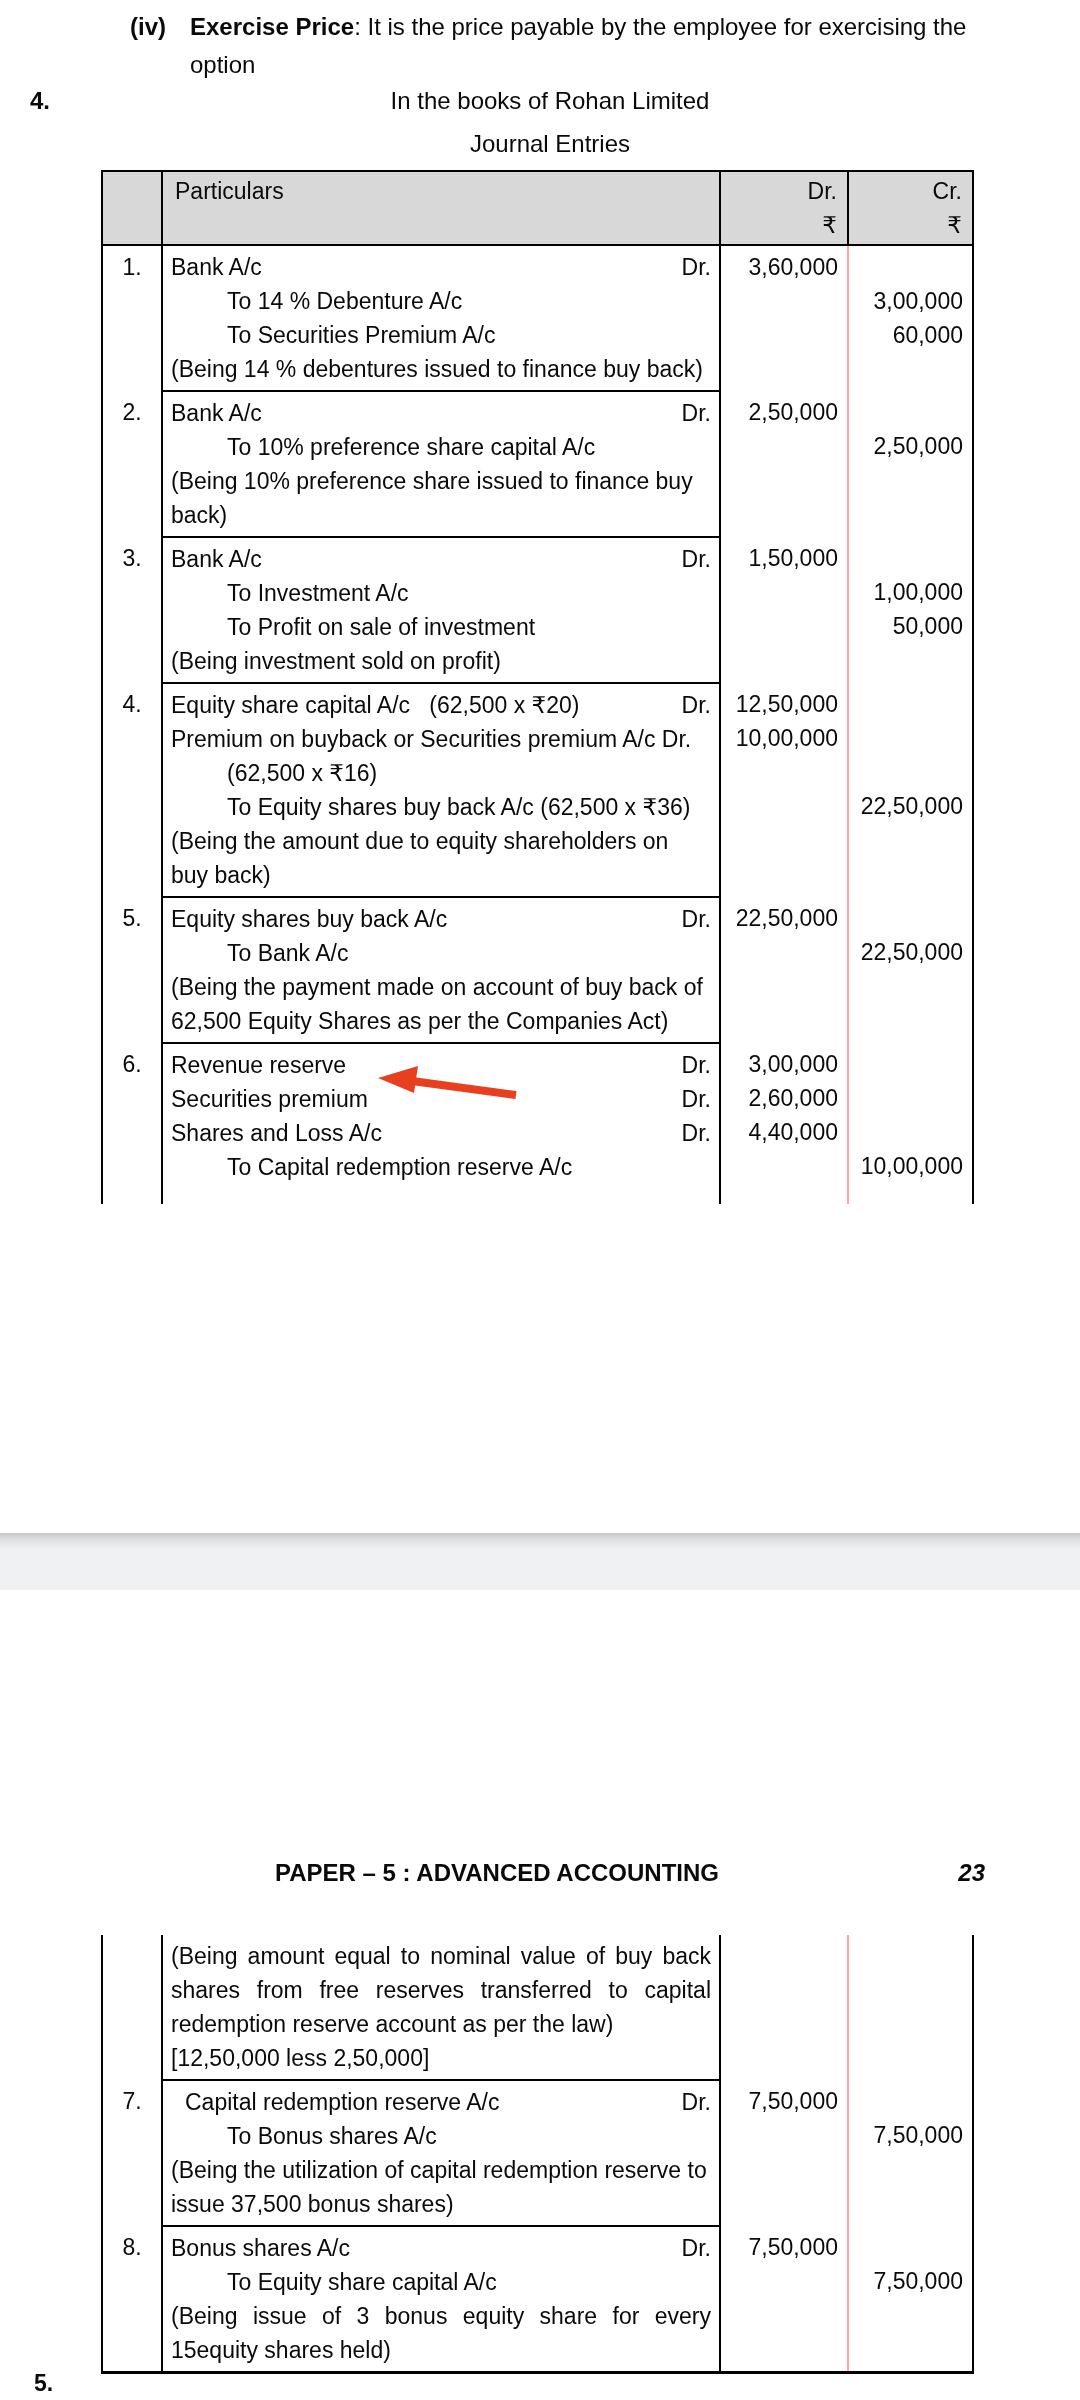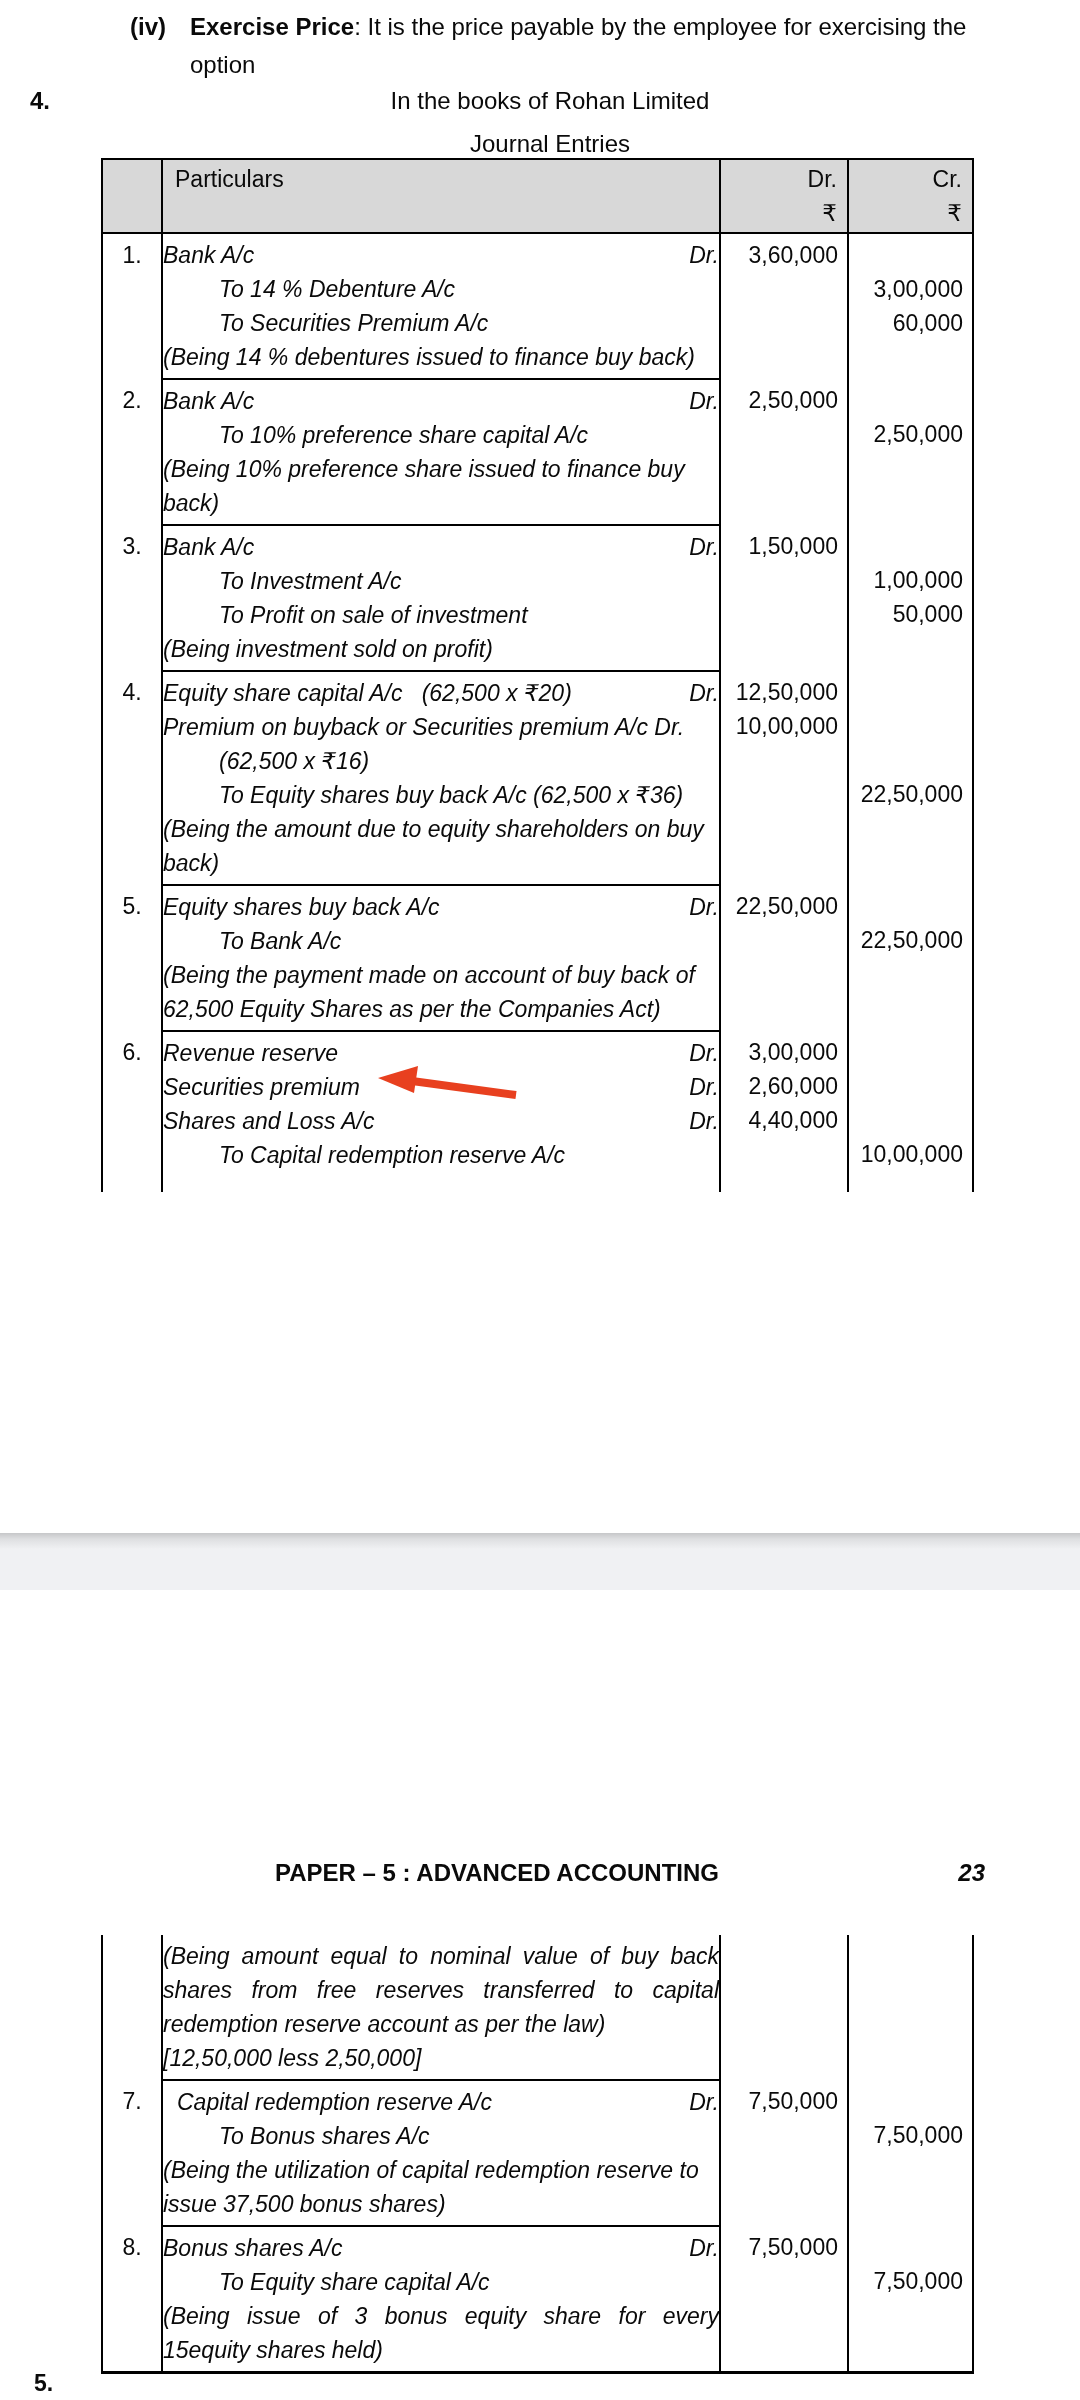--- a/index.html
+++ b/index.html
@@ -12,30 +12,30 @@
   
   .intro{position:absolute;left:130px;top:8px;width:860px;font-size:24px;line-height:38px;display:flex;}
   .intro .marker{width:60px;flex:none;font-weight:bold;}
   
   .qnum4{position:absolute;left:30px;top:84px;font-size:24px;font-weight:bold;line-height:34px;}
   .sec-heading{position:absolute;left:115px;width:870px;text-align:center;font-weight:normal;font-size:24px;line-height:34px;}
   #bookTitle{top:84px;}
   #journalTitle{top:127px;}
   
   table.journal{position:absolute;left:101px;width:871px;border-collapse:collapse;table-layout:fixed;font-size:23px;}
-  #t1{top:158px;}
+  #t1{top:170px;}
   #t2{top:1935px;}
   th,td{vertical-align:top;padding:0;font-weight:normal;}
   thead th{background:#d8d8d8;border:2px solid #000;}
   th.hpart{text-align:left;padding:2px 0 2px 12px;}
   th.hdr,th.hcr{text-align:right;padding:2px 10px 2px 0;}
   thead div{line-height:34px;min-height:34px;}
   td.num{border-left:2px solid #000;text-align:center;padding-top:4px;}
-  td.part{border:2px solid #000;padding:4px 0;font-style:italic;}
-  td.dr{border-left:2px solid #000;border-right:2px solid #000000;}
+  td.part{border:2px solid #000;padding:4px 8px;}
+  td.dr{border-left:2px solid #000;border-right:2px solid #fca5a5;}
   td.cr{border-right:2px solid #000;}
   td.dr,td.cr{text-align:right;padding:4px 9px 0 2px;}
   .line,.amt,.numline{line-height:34px;min-height:34px;}
   .line{position:relative;white-space:nowrap;}
   .line.cap{white-space:normal;}
   .line.just{text-align:justify;}
   .i1{padding-left:56px;}
   .i05{padding-left:14px;}
   .drl{position:absolute;right:0;top:0;}
   .amt{white-space:nowrap;}

